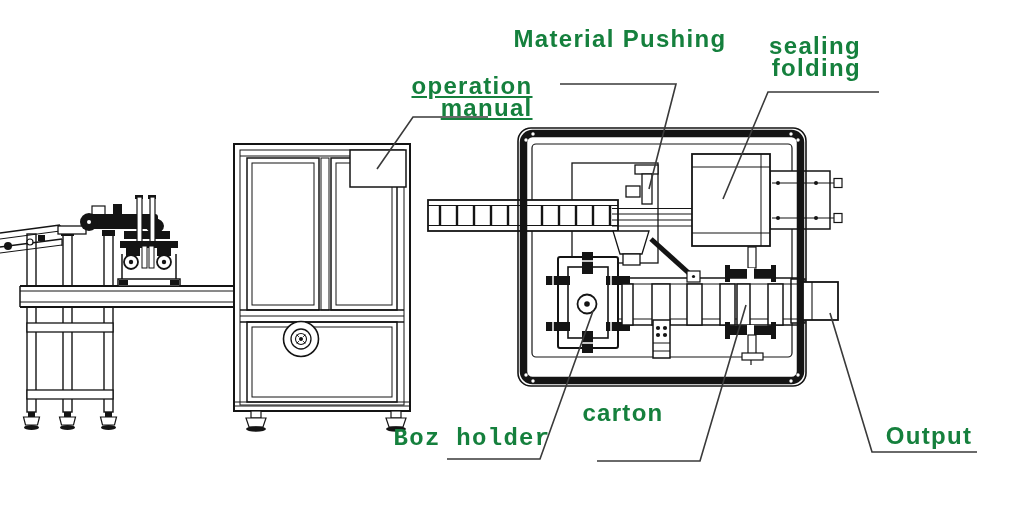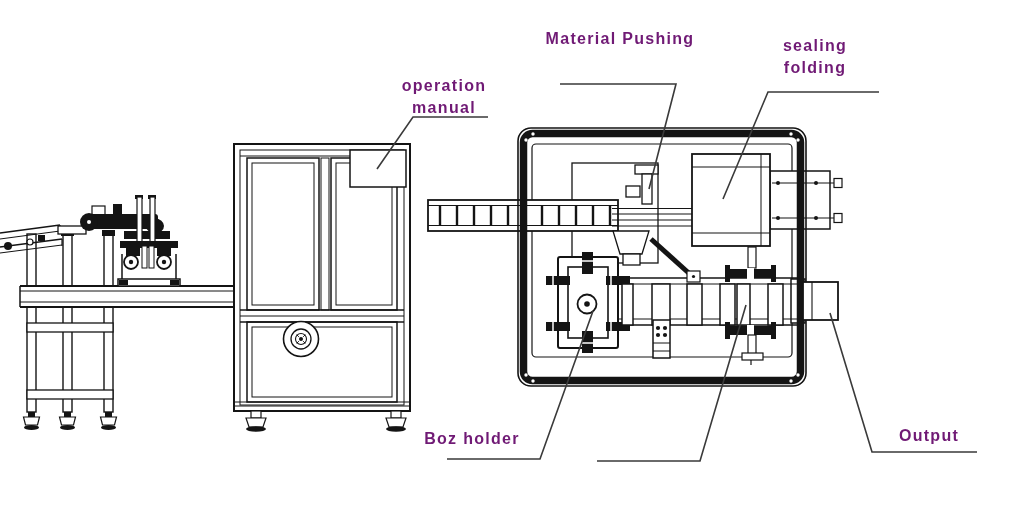--- a/index.html
+++ b/index.html
@@ -1,25 +1,25 @@
 <!DOCTYPE html>
 <html><head>
 <meta charset="utf-8">
 <style>
   html,body{margin:0;padding:0;background:#fff;}
   .stage{position:relative;width:1027px;height:526px;background:#fff;overflow:hidden;
          font-family:"Liberation Sans",sans-serif;}
   .stage svg{position:absolute;left:0;top:0;}
-  .label{position:absolute;transform:translateX(-50%);text-align:center;
-         font-weight:700;font-size:16px;line-height:22px;letter-spacing:1.3px;
-         color:#701a75;white-space:nowrap;}
-  .lbl-operation-panel{left:444px;top:75px;}
+  .label{position:absolute;transform:translateX(-50%);text-align:right;
+         font-weight:700;font-size:24px;line-height:22px;letter-spacing:1.3px;
+         color:#15803d;white-space:nowrap;}
+  .lbl-operation-panel{left:472px;top:75px;text-decoration:underline;}
   .lbl-material-pushing{left:620px;top:28px;}
   .lbl-manual-folding{left:815px;top:35px;}
-  .lbl-box-holder{left:472px;top:428px;}
+  .lbl-box-holder{left:472px;top:428px;font-family:Liberation Mono, monospace;}
   .lbl-carton-sealing{left:623px;top:402px;}
   .lbl-output{left:929px;top:425px;}
 </style>
 </head>
 <body>
 
 <div class="stage">
 
 <svg width="1027" height="526" viewBox="0 0 1027 526">
 
@@ -308,18 +308,19 @@
     <div>Material Pushing</div>
   </div>
   <div class="label lbl-manual-folding">
     <div>sealing</div>
     <div>folding</div>
   </div>
   <div class="label lbl-box-holder">
     <div>Boz holder</div>
   </div>
   <div class="label lbl-carton-sealing">
+    <div>carton</div>
   </div>
   <div class="label lbl-output">
     <div>Output</div>
   </div>
 
 </div>
 
 </body></html>

